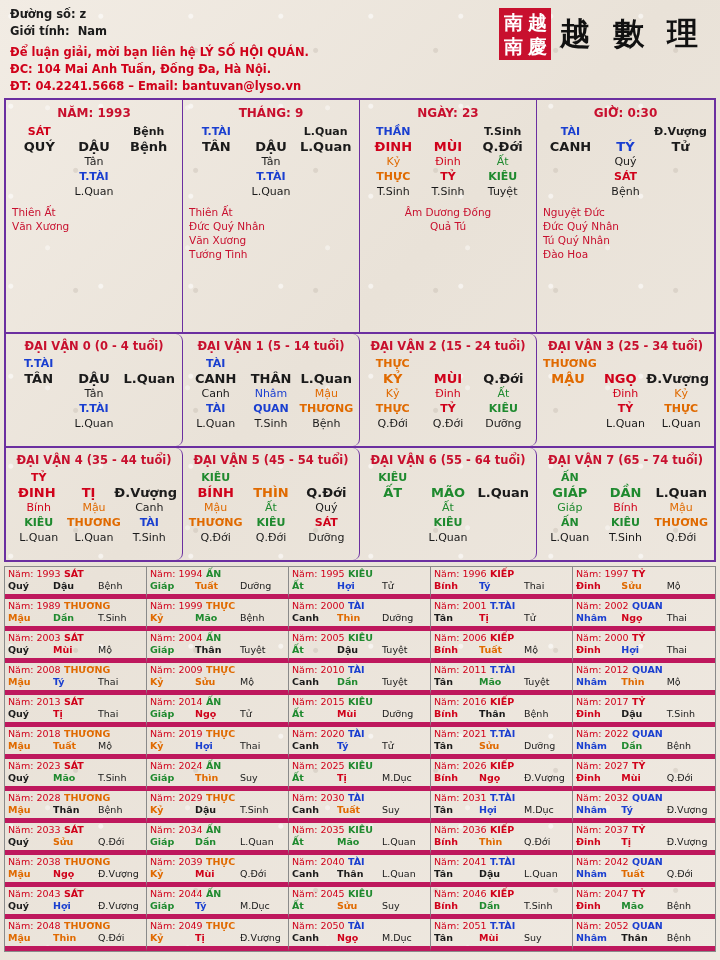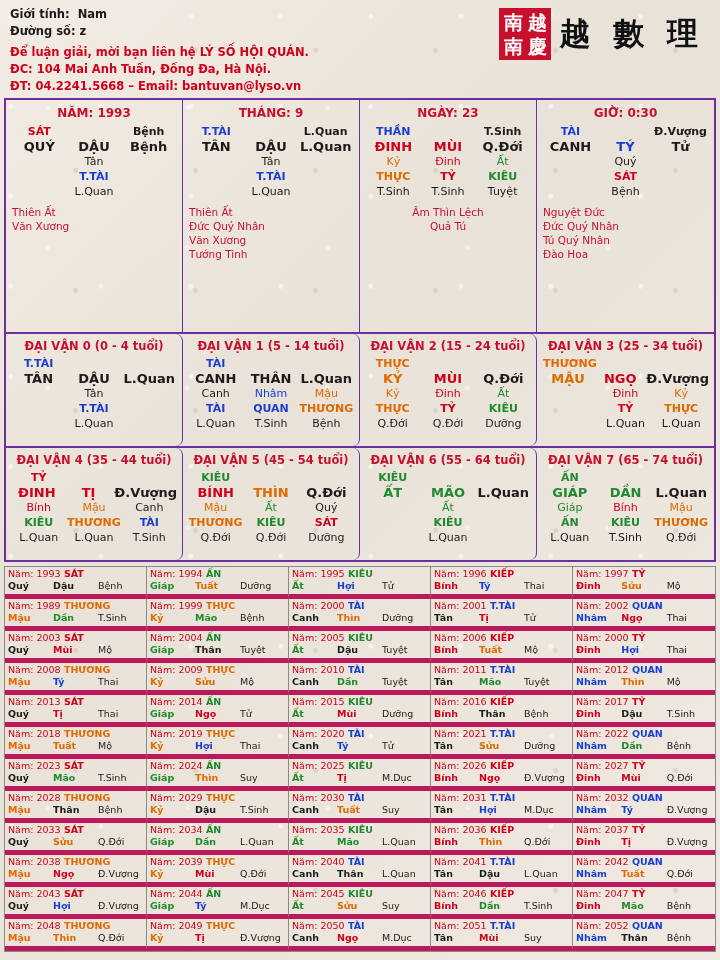--- a/index.html
+++ b/index.html
@@ -75,26 +75,26 @@
   .ylbl { display: inline-block; min-width: 48px; }
   .ynm { font-weight: bold; }
 </style>
 </head>
 <body>
 
 <div class="page">
 
   <div class="header">
     <div class="hdr-line">
+      <span class="lbl">Đường số:</span>
+      <span>z</span>
+    </div>
+    <div class="hdr-line">
       <span class="lbl">Giới tính:</span>
       &nbsp;<span>Nam</span>
-    </div>
-    <div class="hdr-line">
-      <span class="lbl">Đường số:</span>
-      <span>z</span>
     </div>
     <div style="height:4px"></div>
     <div class="hdr-red">Để luận giải, mời bạn liên hệ LÝ SỐ HỘI QUÁN.</div>
     <div class="hdr-red">ĐC: 104 Mai Anh Tuấn, Đống Đa, Hà Nội.</div>
     <div class="hdr-red">ĐT: 04.2241.5668 – Email: bantuvan@lyso.vn</div>
 
     <div class="seal">
       <div class="seal-box">
         <span>南</span>
         <span>越</span>
@@ -193,21 +193,21 @@
           <div class="cell c-orange bold">THỰC</div>
           <div class="cell c-red bold">TỶ</div>
           <div class="cell c-green bold">KIÊU</div>
         </div>
         <div class="row3">
           <div class="cell c-black">T.Sinh</div>
           <div class="cell c-black">T.Sinh</div>
           <div class="cell c-black">Tuyệt</div>
         </div>
         <div class="star-list ctr">
-          <div>Âm Thìn Lệch</div>
+          <div>Âm Dương Đống</div>
           <div>Quả Tú</div>
         </div>
       </div>
       <div class="cellbox">
         <div class="cell-title">GIỜ: 0:30</div>
         <div class="row3">
           <div class="cell c-blue bold">TÀI</div>
           <div class="cell c-black bold"></div>
           <div class="cell c-black bold">Đ.Vượng</div>
         </div>

